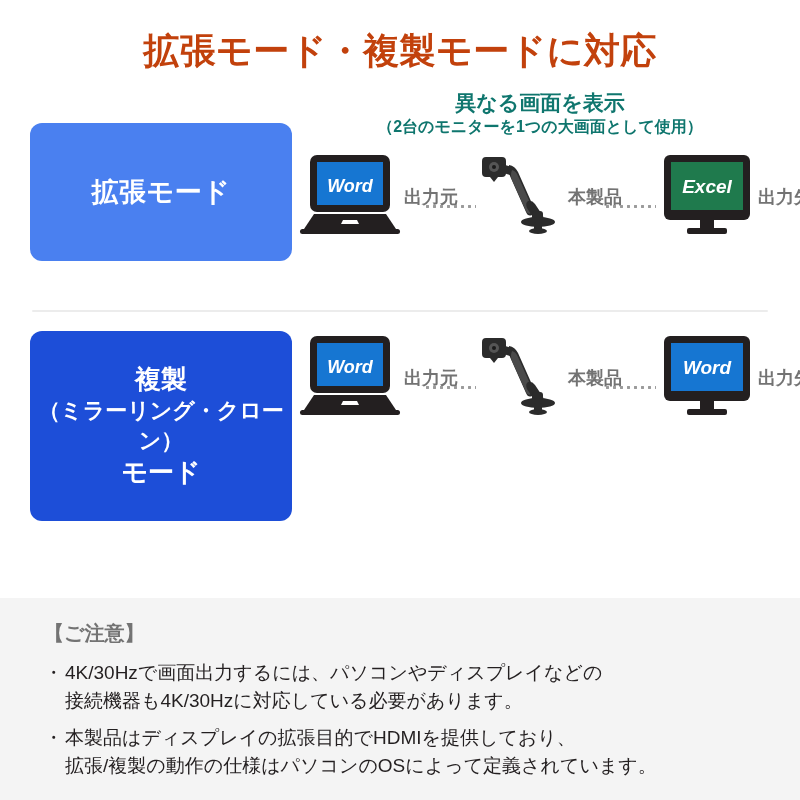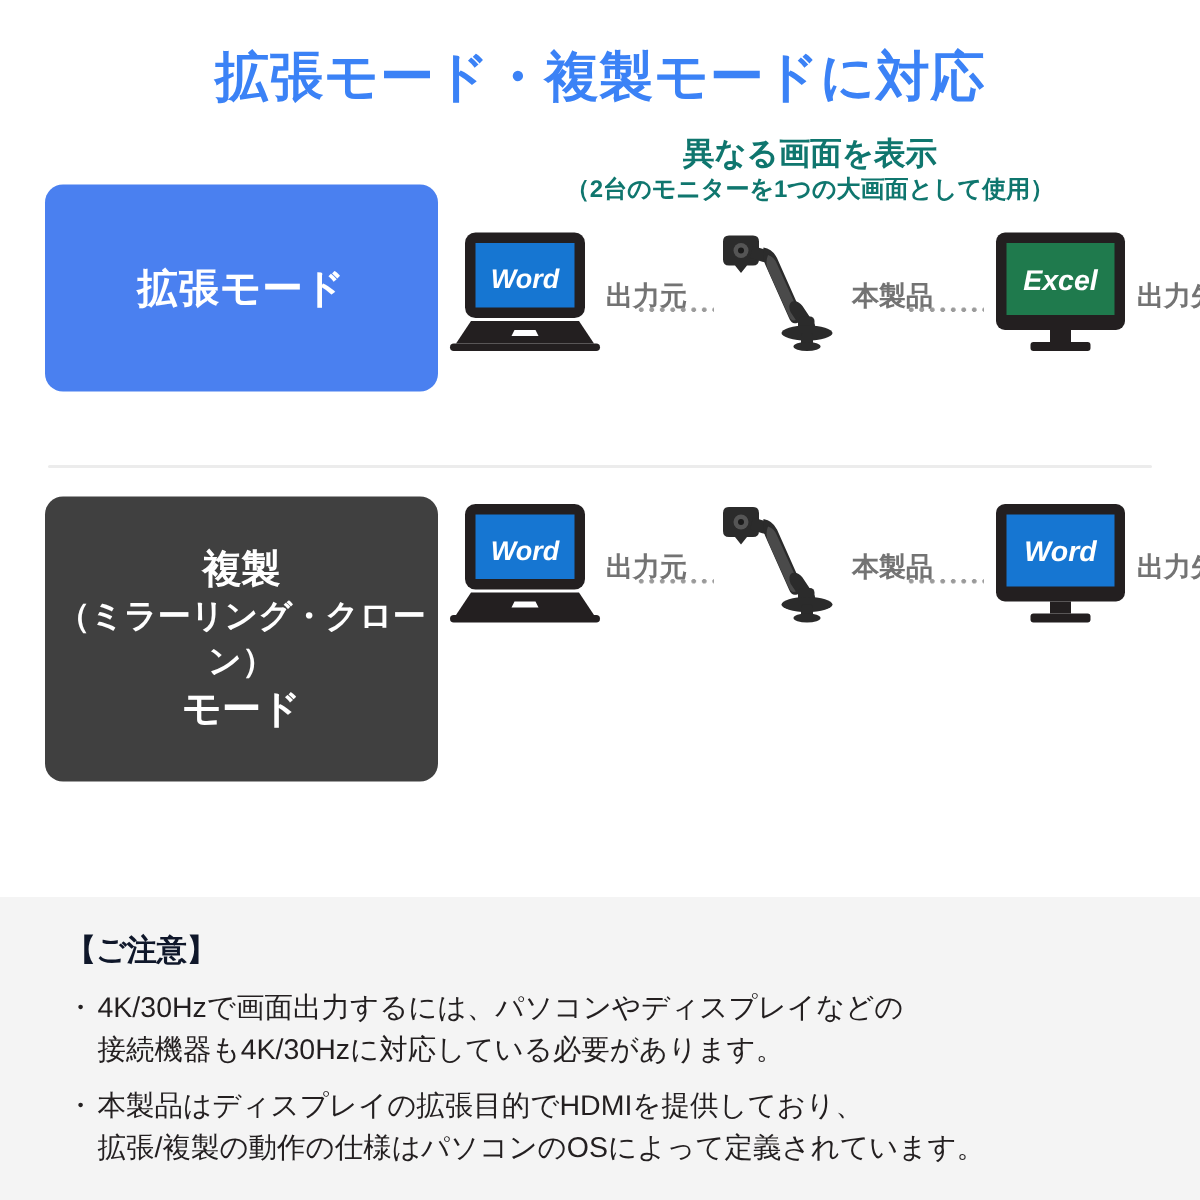--- a/index.html
+++ b/index.html
@@ -15,21 +15,21 @@
     overflow: hidden;
     position: relative;
   }
 
   
   .page-title {
     text-align: center;
     font-size: 36px;
     font-weight: bold;
     letter-spacing: 0.01em;
-    color: #3b82f6;
+    color: #c2410c;
     padding-top: 26px;
     height: 50px;
     line-height: 50px;
   }
 
   
   .mode-row {
     display: flex;
     align-items: center;
     padding: 0 30px;
@@ -134,21 +134,21 @@
     right: 0;
     bottom: 0;
     top: 598px;
     background: #f4f4f4;
     padding: 22px 44px 0 44px;
     box-sizing: border-box;
   }
   .notice-title {
     font-size: 20px;
     font-weight: bold;
-    color: #0f172a;
+    color: #737373;
     margin-bottom: 12px;
   }
   .notice-item {
     font-size: 19px;
     color: #231f20;
     line-height: 1.45;
     margin-bottom: 10px;
     display: flex;
     align-items: flex-start;
   }
@@ -231,21 +231,21 @@
       </div>
 
     </div>
   </div>
 </div>
 
 <div class="divider"></div>
 
 <div class="mode-row" id="row-mirror">
 
-  <div class="mode-badge" id="badge-mirror" style="background: #404040;">
+  <div class="mode-badge" id="badge-mirror" style="background: #1d4ed8;">
     <div>
       <span class="badge-line-1">複製</span>
       <span class="badge-line-2">（ミラーリング・クローン）</span>
       <span class="badge-line-3">モード</span>
     </div>
   </div>
 
   <div class="diagram-col">
 
     <div class="flow">

